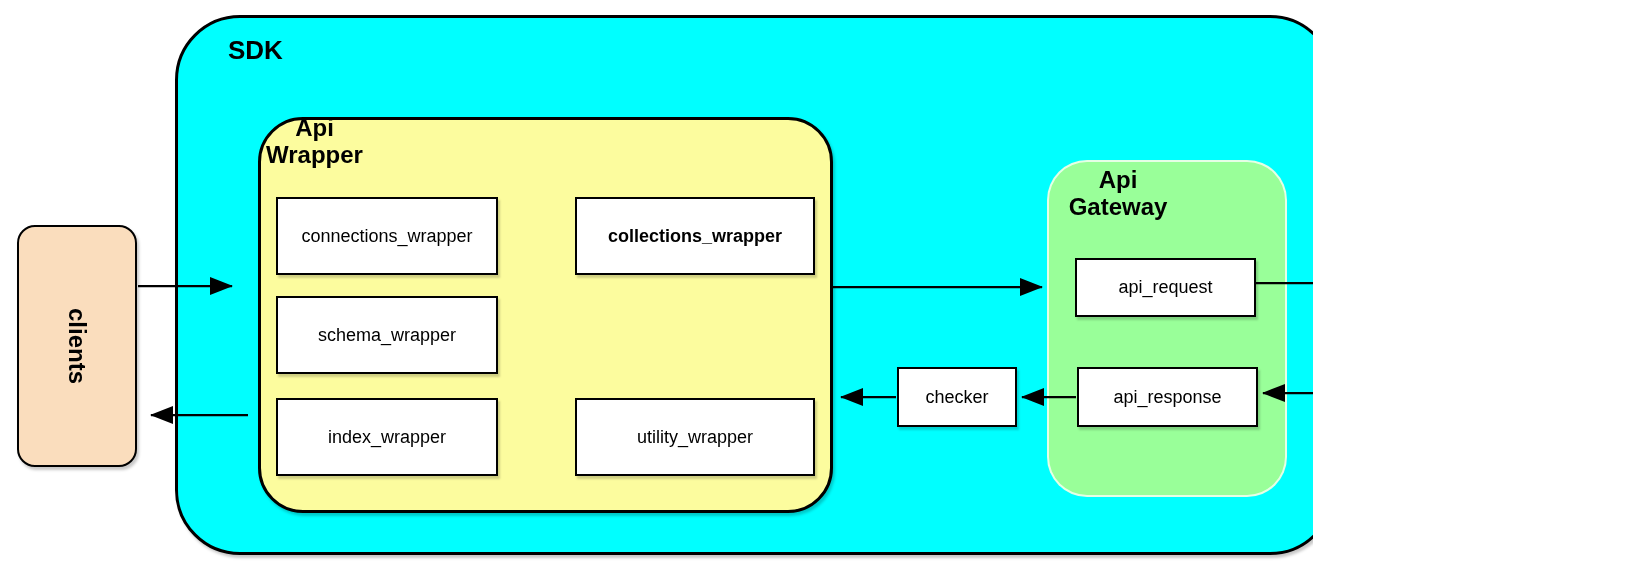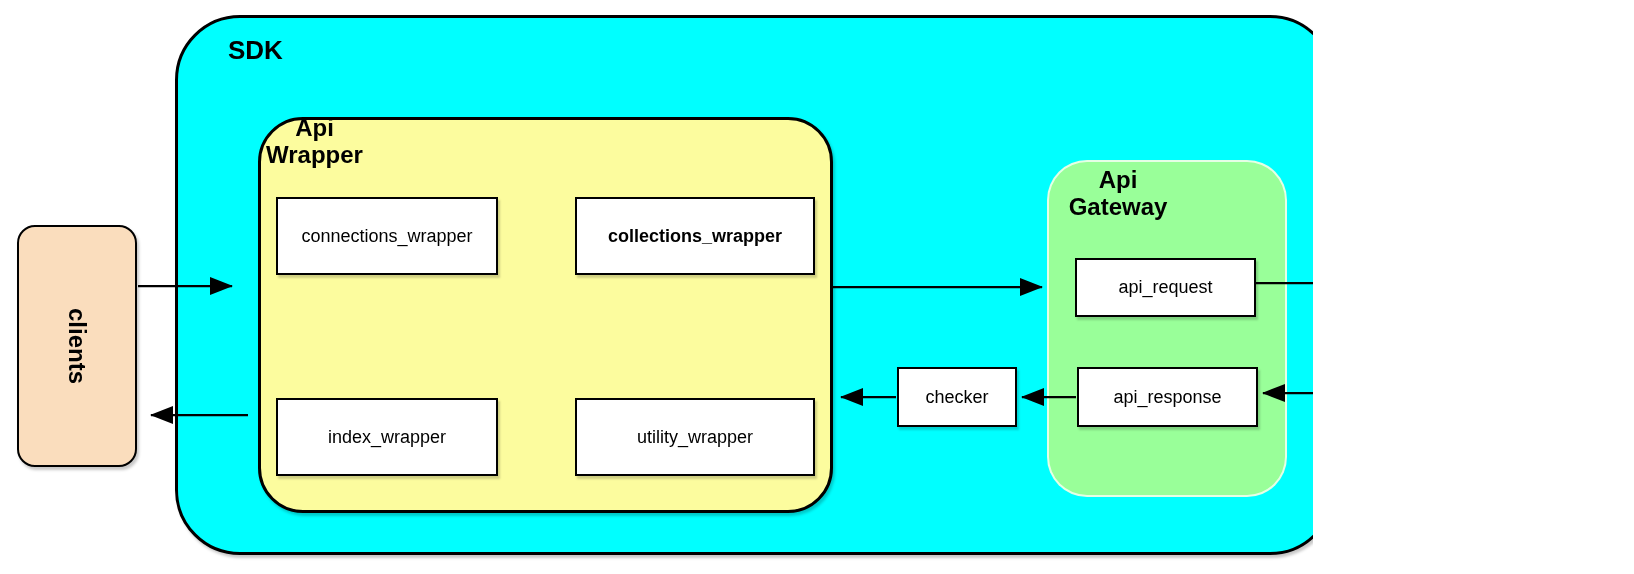--- a/index.html
+++ b/index.html
@@ -122,20 +122,23 @@
     <div>Api</div>
     <div>Wrapper</div>
   </div>
 
   <div class="node wbox wb-connections">
     <span>connections_wrapper</span>
   </div>
   <div class="node wbox wb-collections">
     <span>collections_wrapper</span>
   </div>
+  <div class="node wbox wb-schema">
+    <span>schema_wrapper</span>
+  </div>
   <div class="node wbox wb-index">
     <span>index_wrapper</span>
   </div>
   <div class="node wbox wb-utility">
     <span>utility_wrapper</span>
   </div>
 
   <div class="node gateway"></div>
   <div class="node gateway-label">
     <div>Api</div>

